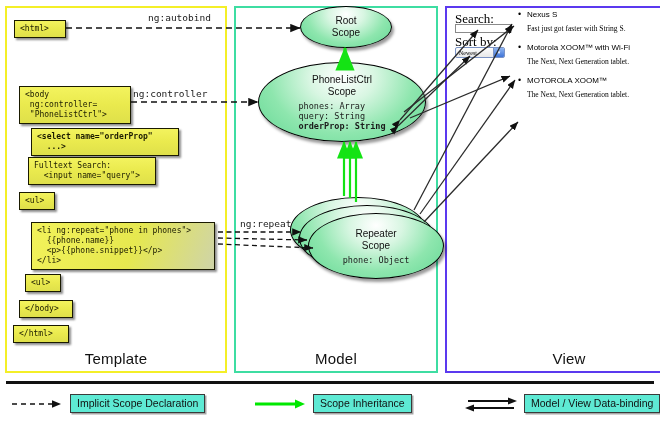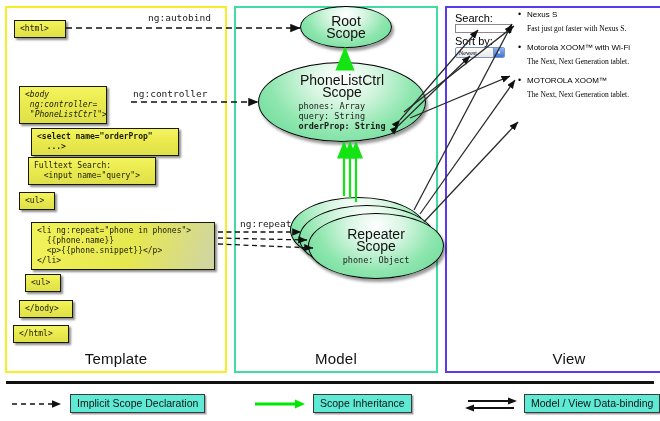--- a/index.html
+++ b/index.html
@@ -34,36 +34,36 @@
   .code-box.grad2{background:linear-gradient(110deg,#f2f25a 0%,#e6e84f 55%,#cfd4a8 100%);}
   .code-box.bold{font-weight:bold;}
 
   
   .scope{position:absolute;z-index:4;box-sizing:border-box;
          border:1.5px solid #000;border-radius:50%;
          background:radial-gradient(ellipse at 50% 18%,#ffffff 0%,#d8f6e2 28%,#8ee6ae 62%,#63d894 100%);
          box-shadow:2px 3px 3px rgba(0,0,0,.40);
          display:flex;flex-direction:column;align-items:center;
          justify-content:center;text-align:center;}
-  .scope .title{font-size:14px;color:#111;line-height:12px;}
+  .scope .title{font-size:10px;color:#111;line-height:12px;}
   .scope .props{margin-top:3px;font-family:"DejaVu Sans Mono","Liberation Mono",monospace;
                 font-size:8.5px;line-height:10px;color:#1b1b1b;text-align:left;}
   .scope-ghost{position:absolute;z-index:3;box-sizing:border-box;
          border:1.5px solid #000;border-radius:50%;
          background:radial-gradient(ellipse at 50% 18%,#ffffff 0%,#d8f6e2 30%,#8ee6ae 66%,#63d894 100%);
          box-shadow:2px 3px 3px rgba(0,0,0,.40);}
 
   
   .wire-label{position:absolute;z-index:6;
               font-family:"DejaVu Sans Mono","Liberation Mono",monospace;
               font-size:9.5px;color:#1b1b1b;white-space:nowrap;}
 
   
   .view-form{position:absolute;z-index:3;}
-  .vf-label{font-family:Liberation Sans, sans-serif;font-size:11px;color:#000;
+  .vf-label{font-family:Liberation Serif, serif;font-size:13px;color:#000;
             line-height:9px;}
   .vf-input{width:56px;height:9px;border:1px solid #8a8a8a;background:#fff;
             box-sizing:border-box;margin-top:1px;}
   .vf-select{width:50px;height:11px;margin-top:1px;border:1px solid #7b93c4;
              border-radius:2px;box-sizing:border-box;
              background:linear-gradient(180deg,#fdfdfd 0%,#e8e8e8 100%);
              font-family:"Liberation Serif",serif;font-size:6px;color:#000;
              display:flex;align-items:center;position:relative;padding-left:3px;}
   .vf-select .arrowbox{position:absolute;right:0;top:0;width:10px;height:100%;
              background:linear-gradient(180deg,#8fb5f0 0%,#3f74d8 100%);
@@ -144,21 +144,21 @@
       <path d="M404,112 L514,26" marker-end="url(#ah-black-s)"></path>
       <path d="M410,118 L510,76" marker-end="url(#ah-black-s)"></path>
       <path d="M414,210 L512,24" marker-end="url(#ah-black-s)"></path>
       <path d="M420,214 L515,80" marker-end="url(#ah-black-s)"></path>
       <path d="M424,222 L518,122" marker-end="url(#ah-black-s)"></path>
     </g>
   </svg>
 
   <div class="code-box" style="left:14px;top:20px;width:52px;">&lt;html&gt;</div>
 
-  <div class="code-box" style="left:19px;top:86px;width:88px;font-style:italic;">&lt;body
+  <div class="code-box" style="left:19px;top:86px;width:112px;">&lt;body
  ng:controller=
  "PhoneListCtrl"&gt;</div>
 
   <div class="code-box bold" style="left:31px;top:128px;width:148px;">&lt;select name="orderProp"
   ...&gt;</div>
 
   <div class="code-box" style="left:28px;top:157px;width:128px;">Fulltext Search:
   &lt;input name="query"&gt;</div>
 
   <div class="code-box" style="left:19px;top:192px;width:36px;">&lt;ul&gt;</div>
@@ -212,21 +212,21 @@
     <div class="vf-label">Sort by:</div>
     <div class="vf-select">
       <span>Newest</span>
       <span class="arrowbox">▾</span>
     </div>
   </div>
 
   <div class="phone-list">
     <div class="phone-item">
       <div class="phone-name">Nexus S</div>
-      <div class="phone-snippet">Fast just got faster with Nexus S.</div>
+      <div class="phone-snippet">Fast just got faster with String S.</div>
     </div>
     <div class="phone-item">
       <div class="phone-name">Motorola XOOM™ with Wi-Fi</div>
       <div class="phone-snippet">The Next, Next Generation tablet.</div>
     </div>
     <div class="phone-item">
       <div class="phone-name">MOTOROLA XOOM™</div>
       <div class="phone-snippet">The Next, Next Generation tablet.</div>
     </div>
   </div>

